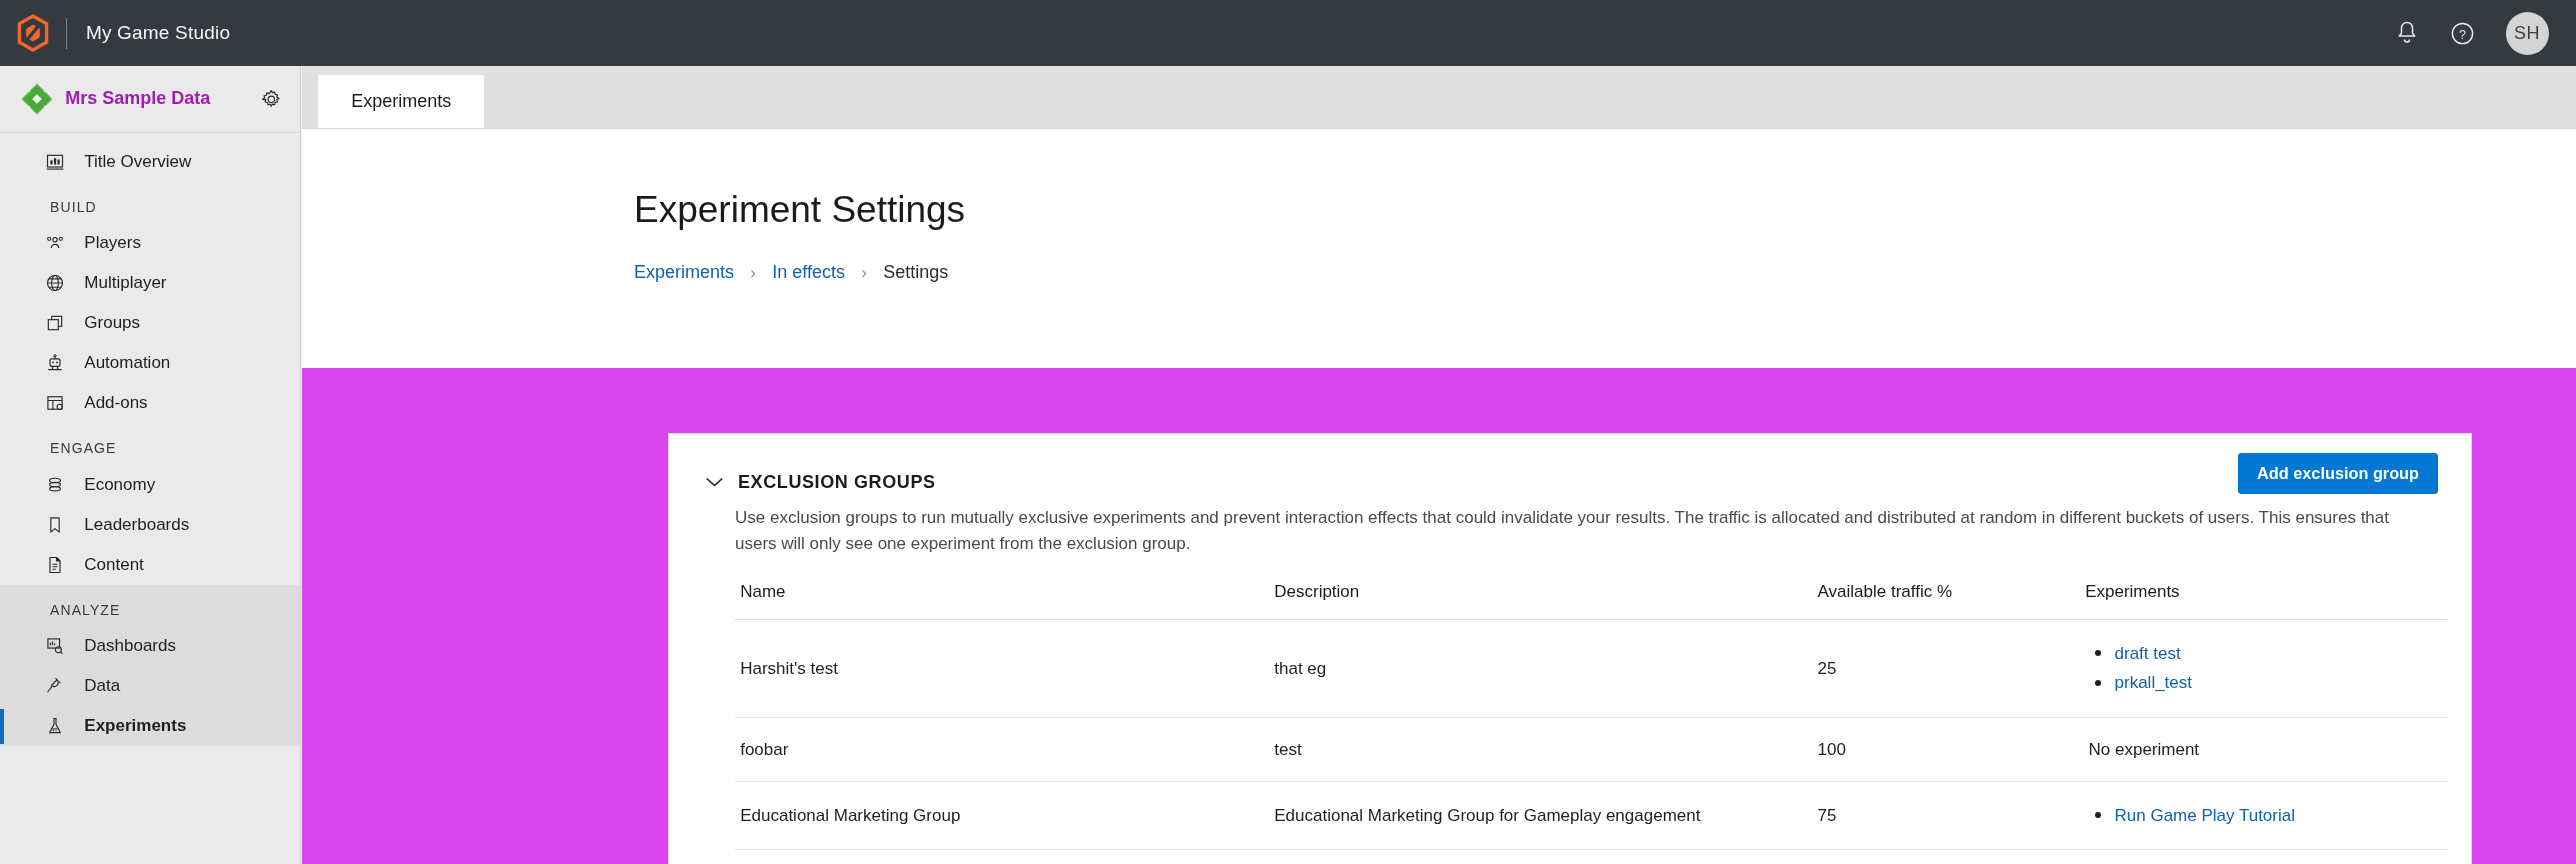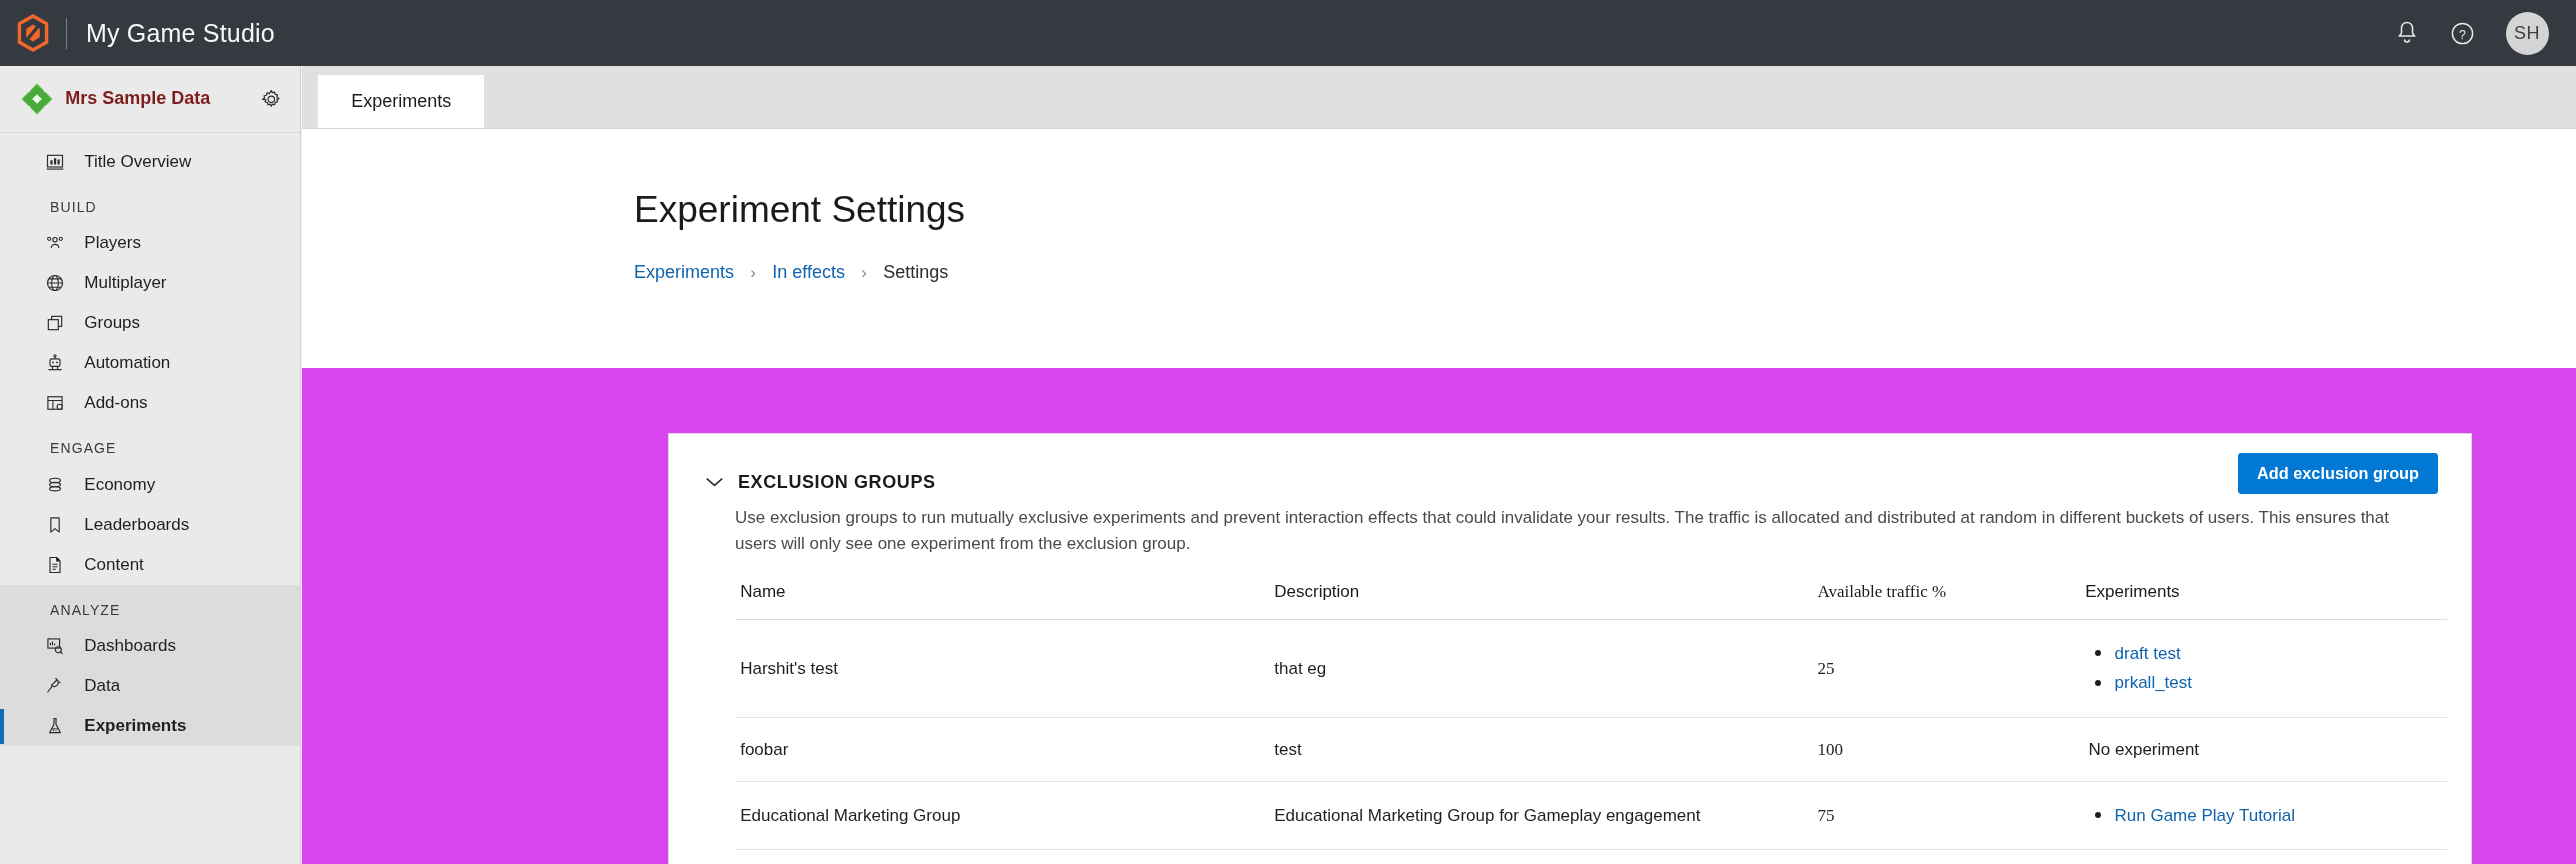--- a/index.html
+++ b/index.html
@@ -22,21 +22,21 @@
   }
   .topbar-logo {
     width: 66px; height: 66px;
     display: flex; align-items: center; justify-content: center;
   }
   .logo-hex { display:block; }
   .topbar-divider {
     width: 0.9px; height: 31px; background: #7a8290; margin-right: 19px;
   }
   .topbar-title {
-    color: #f6f7f8; font-size: 25px; font-weight: 400; letter-spacing: 0.2px;
+    color: #f6f7f8; font-size: 19px; font-weight: 400; letter-spacing: 0.2px;
   }
   .topbar-right {
     margin-left: auto; display: flex; align-items: center; gap: 31px;
     padding-right: 27.5px;
   }
   .topbar-icon { cursor: pointer; display:flex; align-items:center; justify-content:center; }
   .avatar {
     width: 43px; height: 43px; border-radius: 50%;
     background: #d4d4d4; color: #3b3f46;
     display: flex; align-items: center; justify-content: center;
@@ -53,21 +53,21 @@
   }
   .studio-head {
     height: 67px; display: flex; align-items: center;
     padding: 0 13.8px 0 19px;
     border-bottom: 0.9px solid #d9d9d9;
     background: #eaeaea;
   }
   .studio-icon { width: 36px; flex: 0 0 36px; display: flex; align-items: center; justify-content: center; }
   .studio-name {
     flex: 1; margin-left: 10.3px;
-    font-size: 18px; font-weight: 700; color: #7f1d1d; line-height: 1.28;
+    font-size: 18px; font-weight: 700; color: #a21caf; line-height: 1.28;
   }
   .studio-gear { flex: 0 0 29px; display: flex; align-items:center; justify-content:center; cursor: pointer; }
 
   .nav-section { padding: 0; }
   .nav-section.highlight { background: #dcdcdc; }
   .nav-label {
     font-size: 14px; color: #3a3a3a; letter-spacing: 1.1px;
     padding: 17px 0 8.6px 50px; text-transform: uppercase;
   }
   .nav-item {
@@ -159,21 +159,21 @@
     text-align: left; font-size: 17px; font-weight: 400; color: #1b1b1b;
     padding: 6.9px 0 17px 0; border-bottom: 0.9px solid #dcdcdc;
   }
   table.eg td {
     font-size: 17px; color: #1f1f1f; vertical-align: middle;
     padding: 19px 0 19px 0; border-bottom: 0.9px solid #e3e3e3;
     line-height: 1.5;
   }
   .col-name { width: 538px; padding-left: 5.2px !important; }
   .col-desc { width: 542px; }
-  .col-traffic { width: 267px; font-family: Liberation Serif, serif; }
+  .col-traffic { width: 267px; }
   .col-exp { width: 361px; }
   .exp-list { list-style: none; margin: 0; padding: 0 0 0 3.4px; }
   .exp-list li { position: relative; padding-left: 26px; line-height: 1.72; }
   .exp-list li::before {
     content: ""; position: absolute; left: 6.9px; top: 11.2px;
     width: 6px; height: 6px; border-radius: 50%; background: #1f1f1f;
   }
   .exp-link { color: #1062ad; cursor: pointer; text-align: center; }
   .no-exp { color: #1f1f1f; padding-left: 3.4px; }
   .row-tall td { padding-top: 22.4px; padding-bottom: 26px; }

